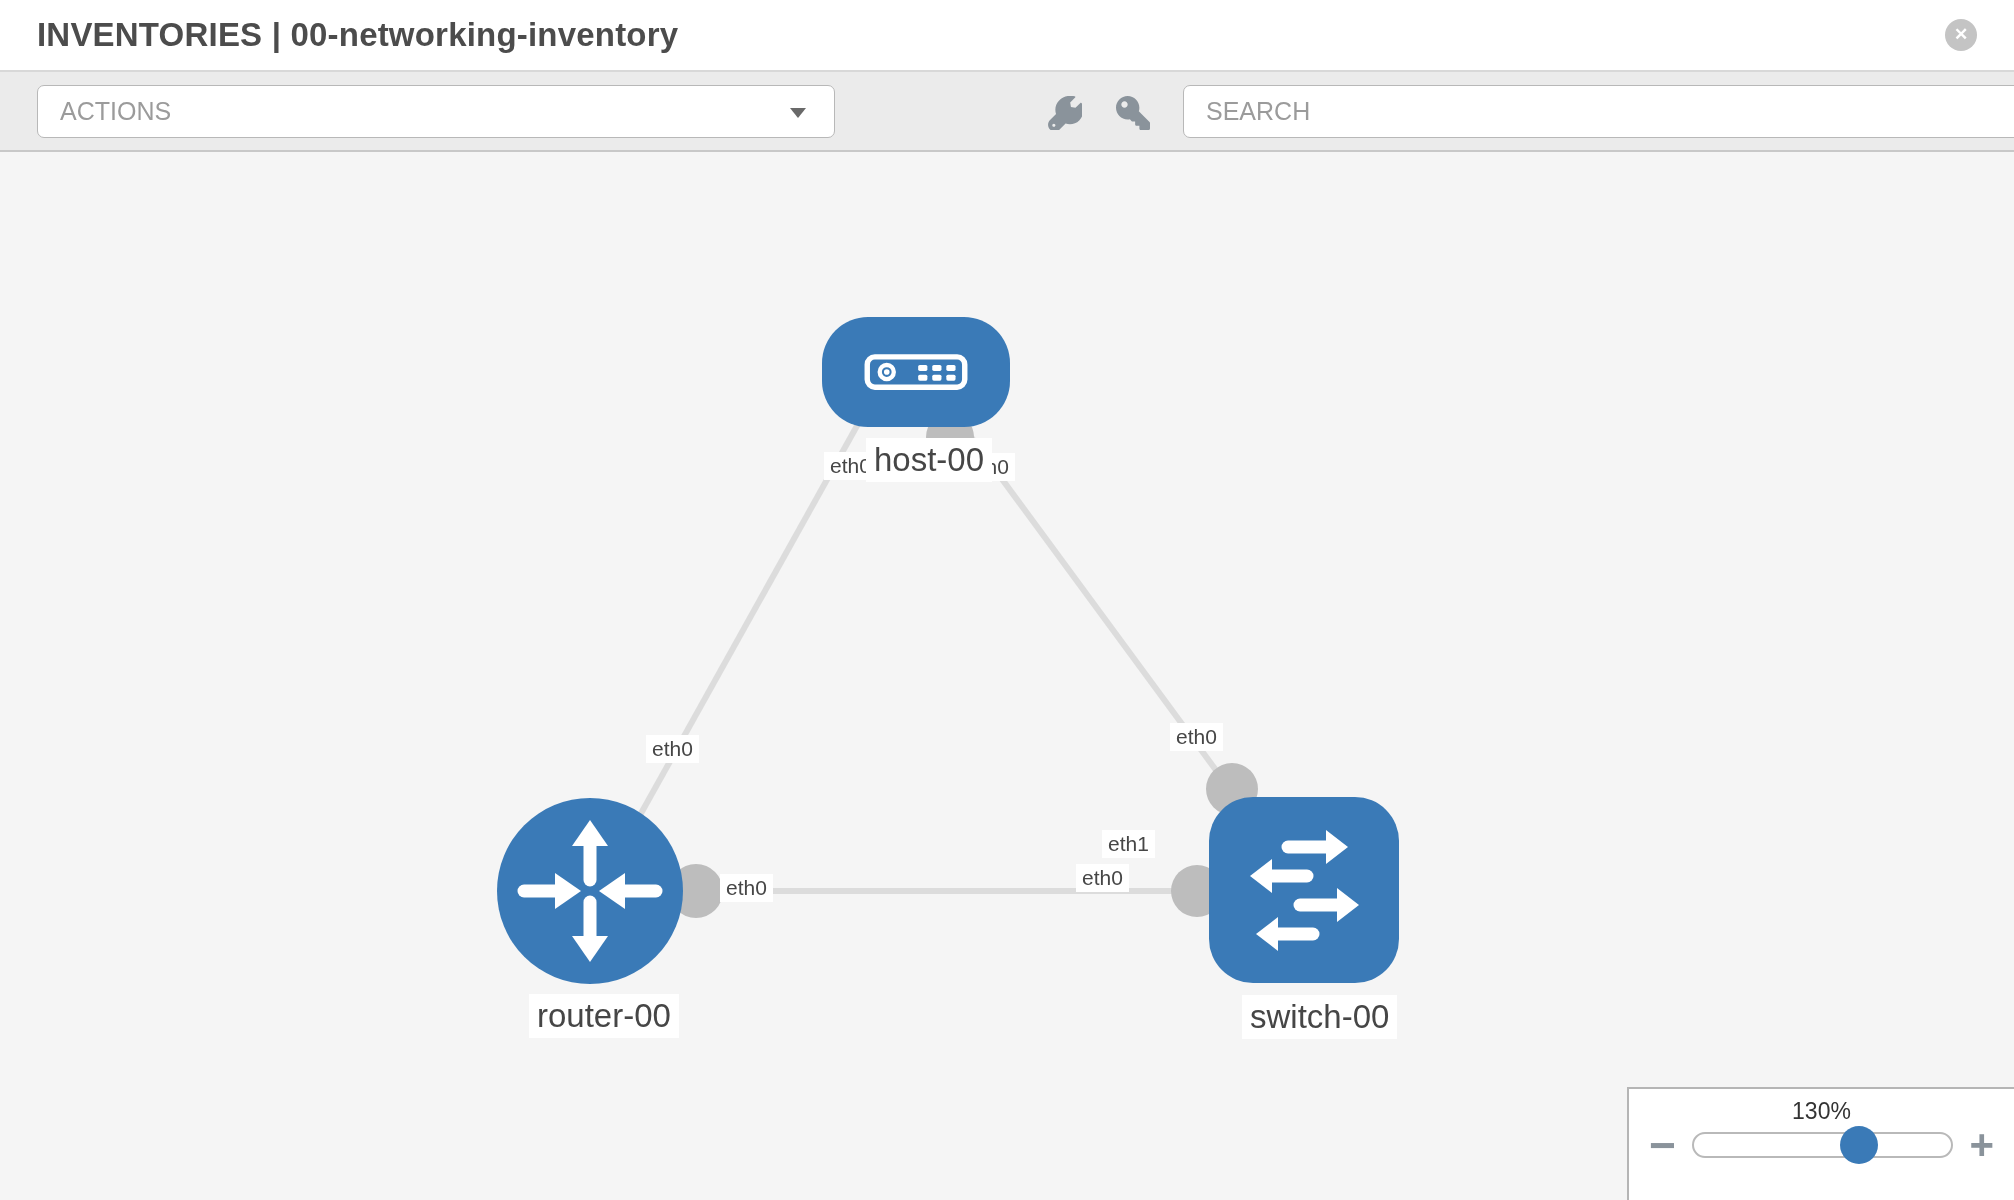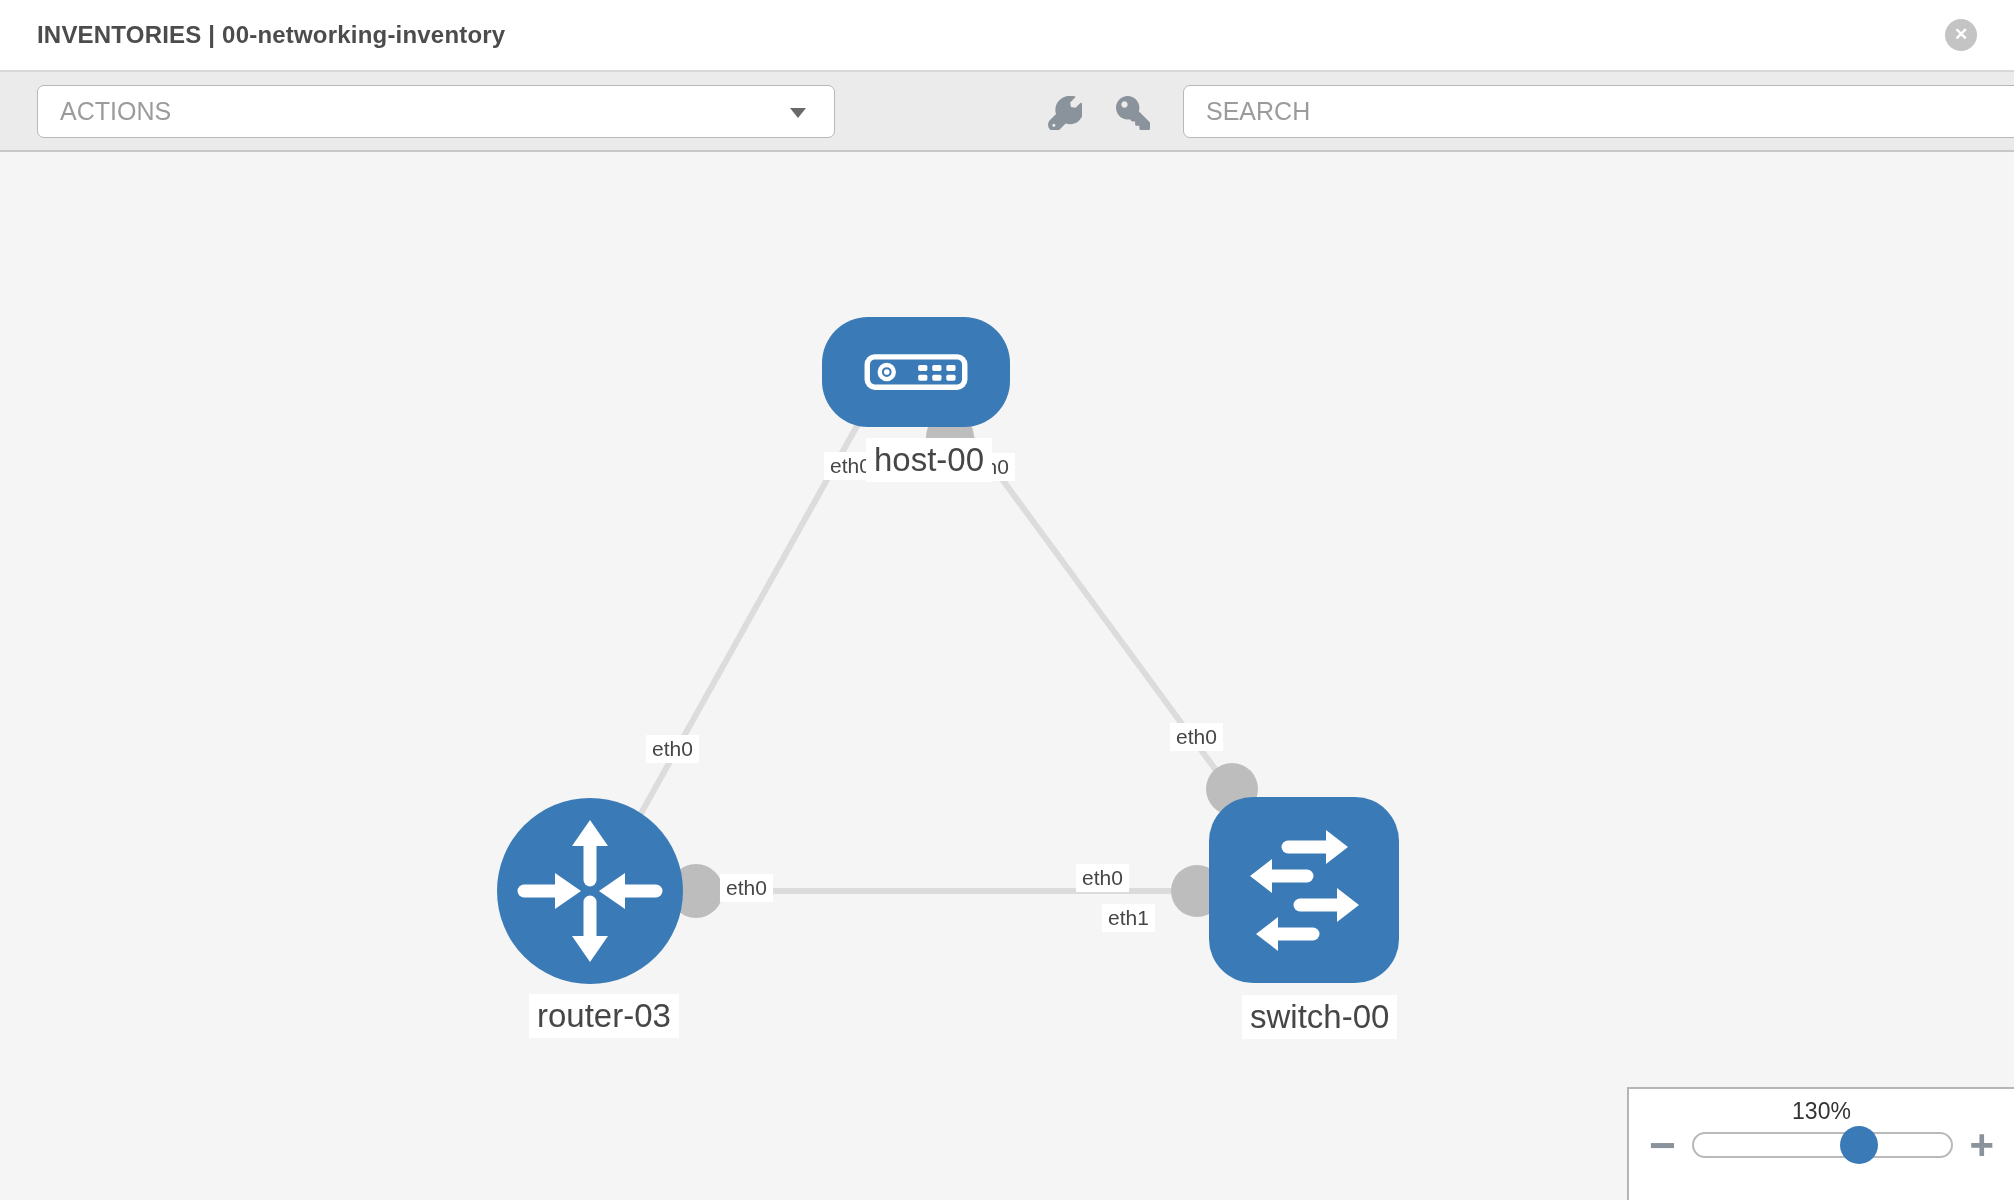--- a/index.html
+++ b/index.html
@@ -14,21 +14,21 @@
     --port:#bdbdbd;
     --icon-gray:#8a939b;
     --label-text:#464646;
   }
   
   .header{
     position:relative;height:70px;background:#ffffff;border-bottom:2px solid #d8d8d8;
   }
   .page-title{
     position:absolute;left:37px;top:0;line-height:70px;margin:0;
-    font-size:24px;font-weight:700;color:#4c4c4c;letter-spacing:.2px;
+    font-size:33px;font-weight:700;color:#4c4c4c;letter-spacing:.2px;
   }
   .close-btn{
     position:absolute;right:37px;top:19px;width:32px;height:32px;border:none;padding:0;
     border-radius:50%;background:#c4c4c4;color:#ffffff;cursor:pointer;
     font-size:17px;font-weight:700;line-height:32px;text-align:center;
   }
   
   .toolbar{
     position:relative;height:78px;background:#ebebeb;border-bottom:2px solid #c8c8c8;
   }
@@ -177,24 +177,24 @@
       </g>
     </svg>
   </div>
 
   <span class="eth-label" style="left:824px;top:300px;">eth0</span>
   <span class="eth-label" style="left:962px;top:301px;">eth0</span>
   <span class="eth-label" style="left:646px;top:583px;">eth0</span>
   <span class="eth-label" style="left:1170px;top:571px;">eth0</span>
   <span class="eth-label" style="left:720px;top:722px;">eth0</span>
   <span class="eth-label" style="left:1076px;top:712px;">eth0</span>
-  <span class="eth-label" style="left:1102px;top:752px;">eth1</span>
+  <span class="eth-label" style="left:1102px;top:678px;">eth1</span>
 
   <span class="node-label" style="left:866px;top:286px;">host-00</span>
-  <span class="node-label" style="left:529px;top:842px;">router-03</span>
+  <span class="node-label" style="left:529px;top:842px;">router-00</span>
   <span class="node-label" style="left:1242px;top:843px;text-align:right;">switch-00</span>
 
   <div class="zoom-panel">
     <div class="zoom-value">130%</div>
     <div class="zoom-row">
       <button class="zoom-btn minus">−</button>
       <div class="slider-track">
         <div class="slider-thumb" id="zoom-thumb" style="left: 64%;"></div>
       </div>
       <button class="zoom-btn plus">+</button>

